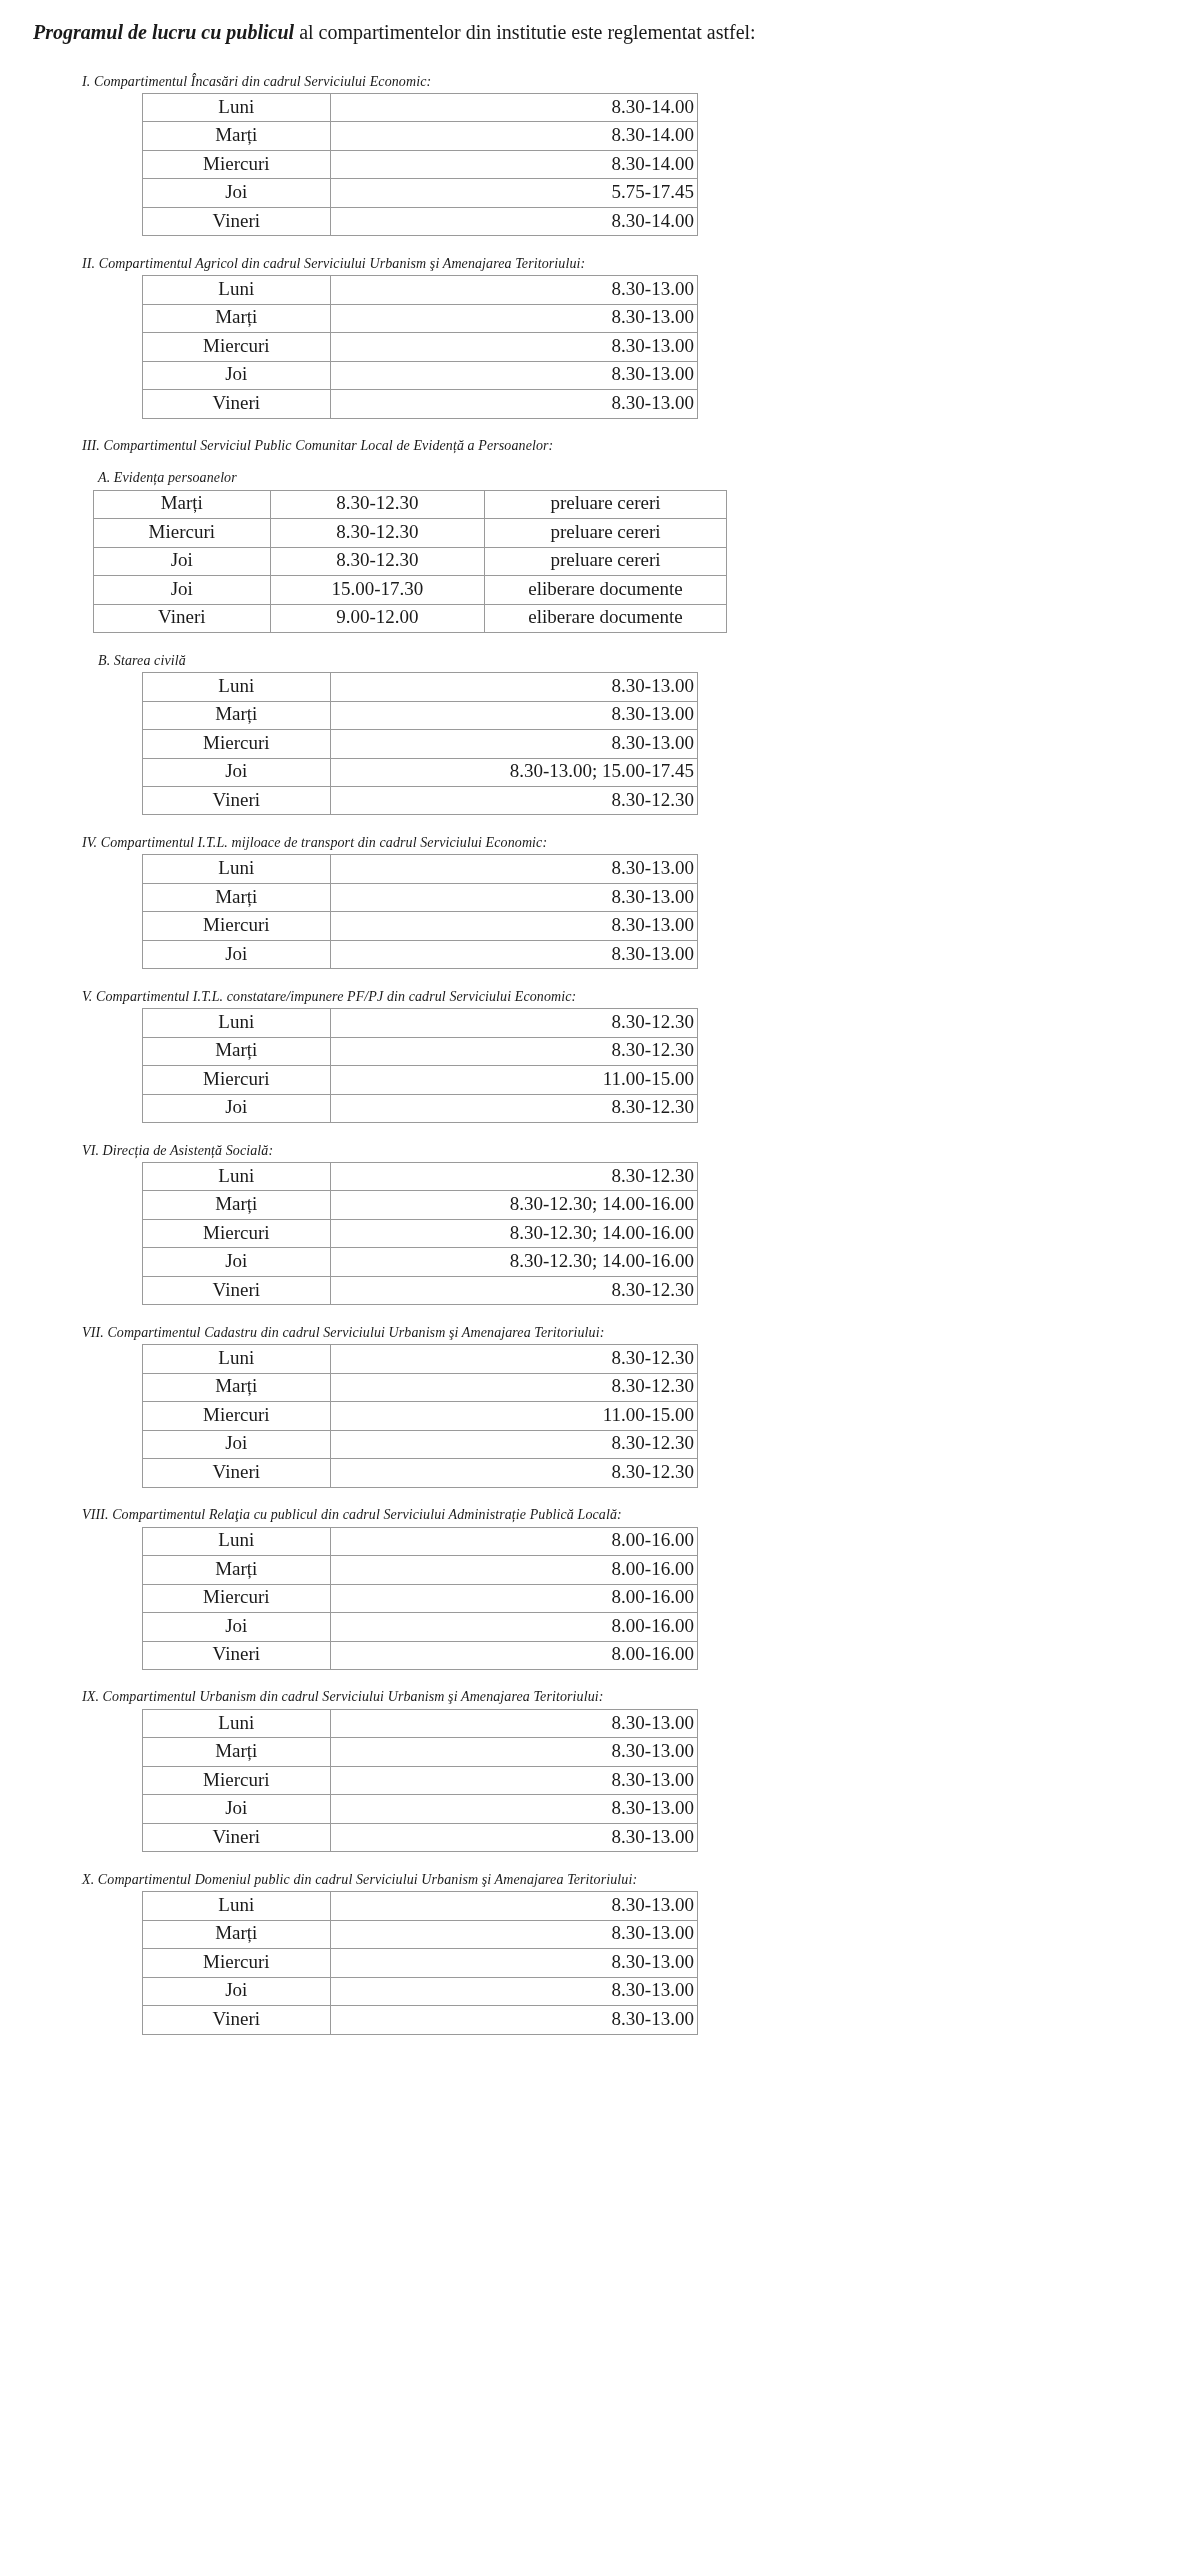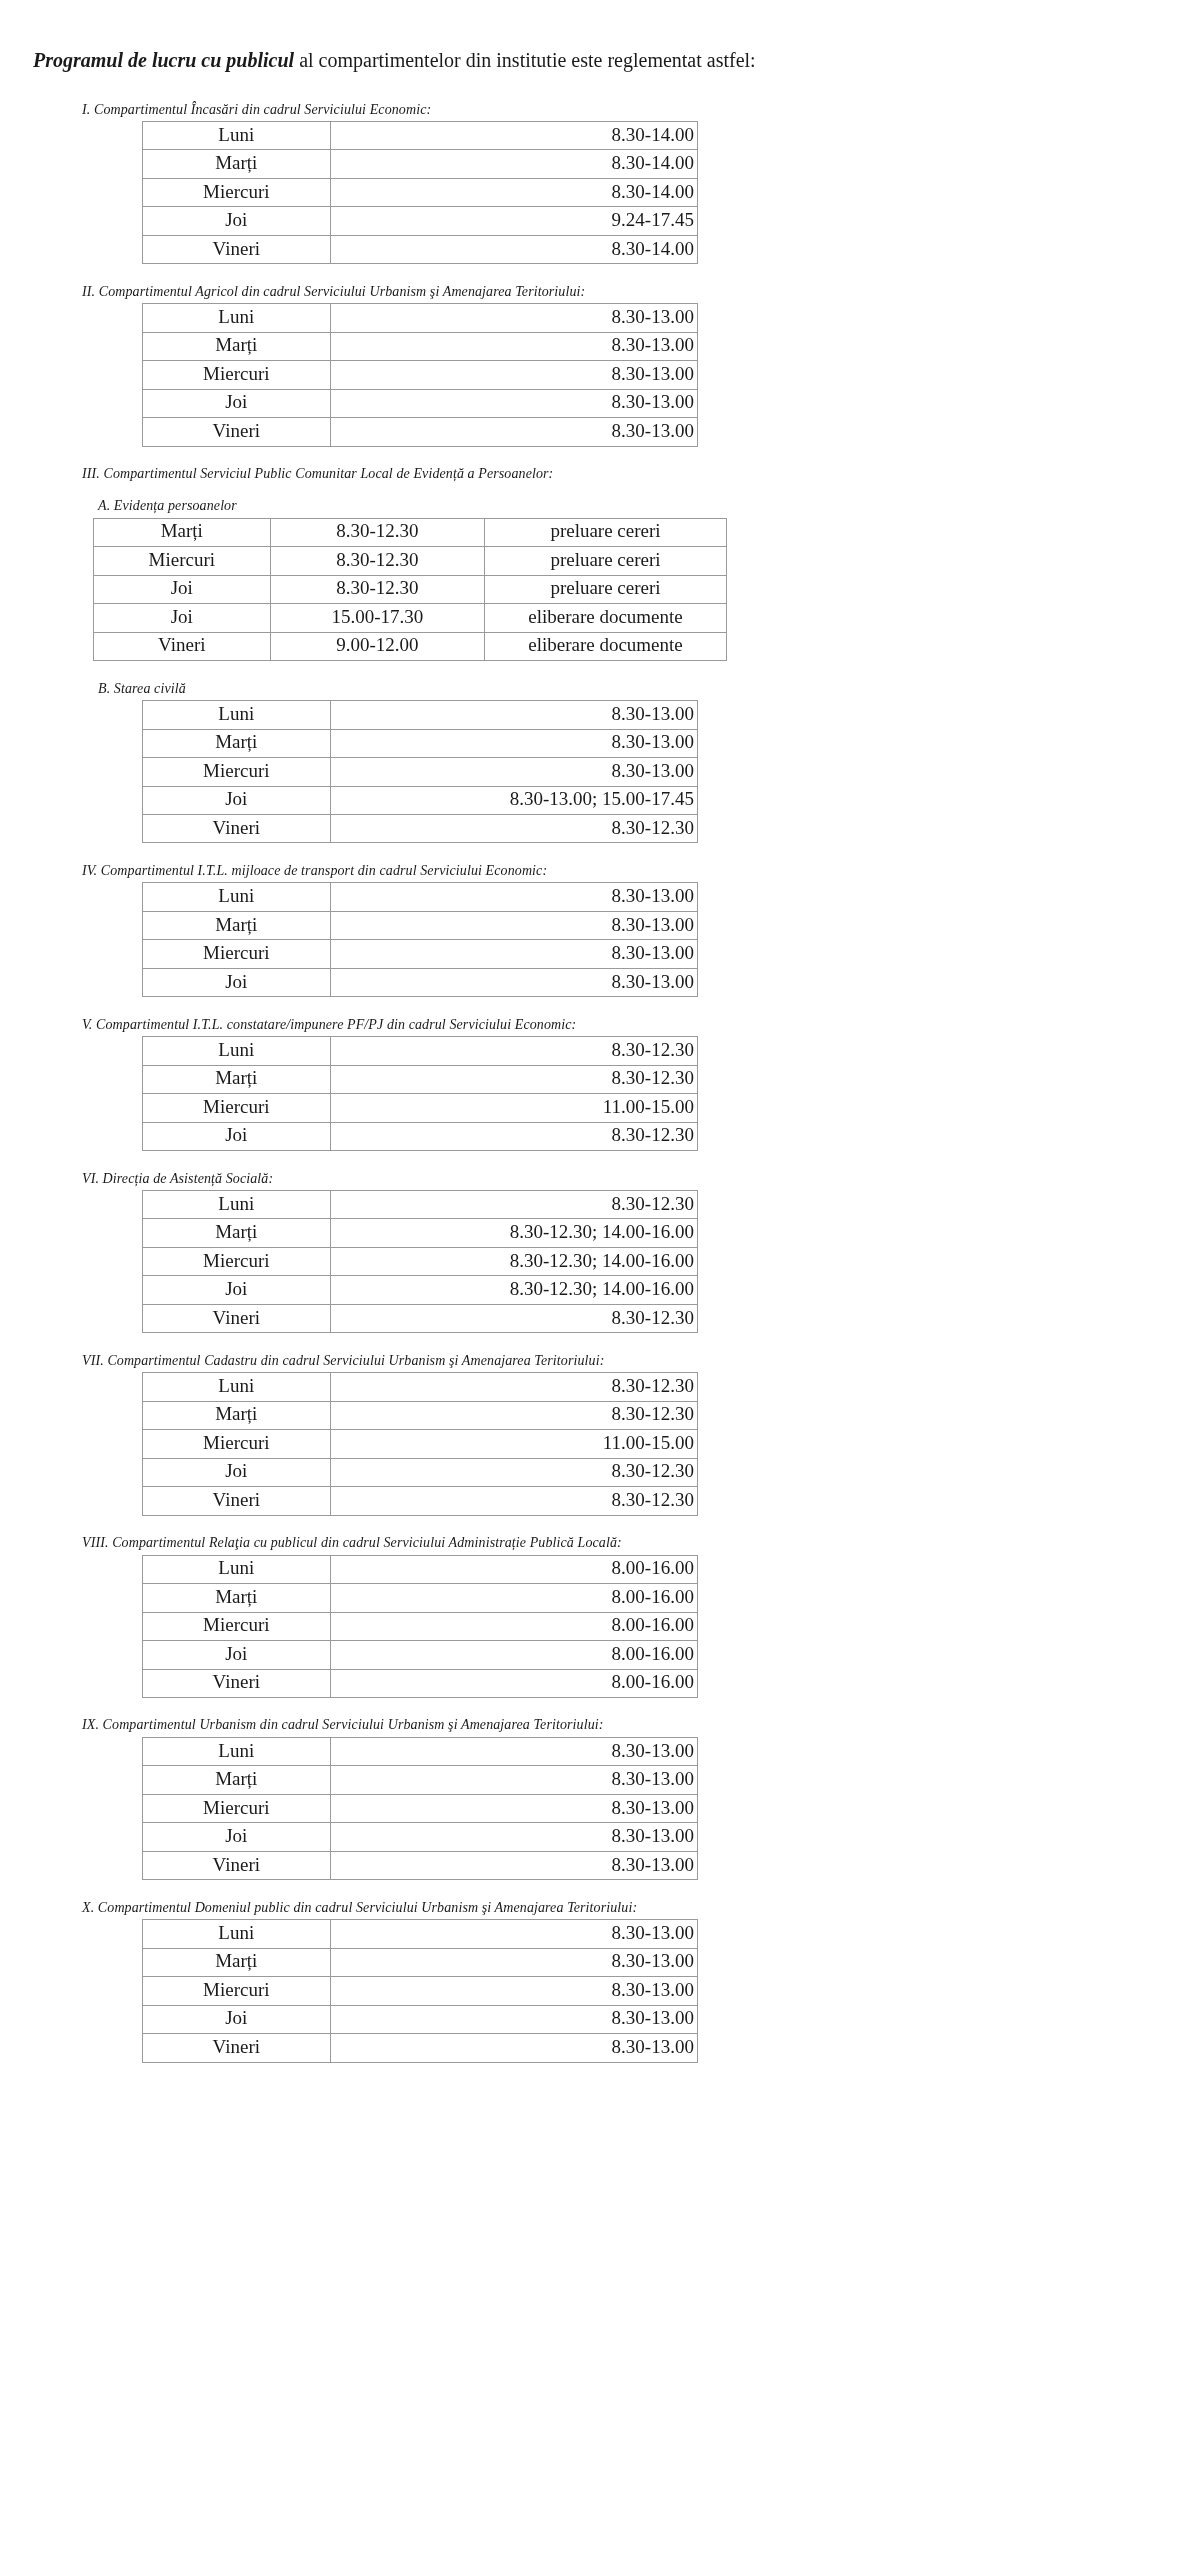--- a/index.html
+++ b/index.html
@@ -10,21 +10,20 @@
   body {
     width: 1185px;
     font-family: "Liberation Serif", serif;
     color: #1a1a1a;
     -webkit-font-smoothing: antialiased;
   }
   .page {
     width: 960px;
     box-sizing: border-box;
     padding: 19.6px 33px 33px 33px;
-    margin-top: 28px;
   }
   .intro {
     font-size: 20px;
     line-height: 1.25;
     margin: 0 0 28px 0;
     white-space: nowrap;
   }
   .intro .lead {
     font-weight: bold;
     font-style: italic;
@@ -96,21 +95,21 @@
               <tr>
                 <td class="day">Marți</td>
                 <td class="hours">8.30-14.00</td>
               </tr>
               <tr>
                 <td class="day">Miercuri</td>
                 <td class="hours">8.30-14.00</td>
               </tr>
               <tr>
                 <td class="day">Joi</td>
-                <td class="hours">9.24-17.45</td>
+                <td class="hours">5.75-17.45</td>
               </tr>
               <tr>
                 <td class="day">Vineri</td>
                 <td class="hours">8.30-14.00</td>
               </tr>
             </tbody>
           </table>
         </div>
       </div>
       <div class="section">

